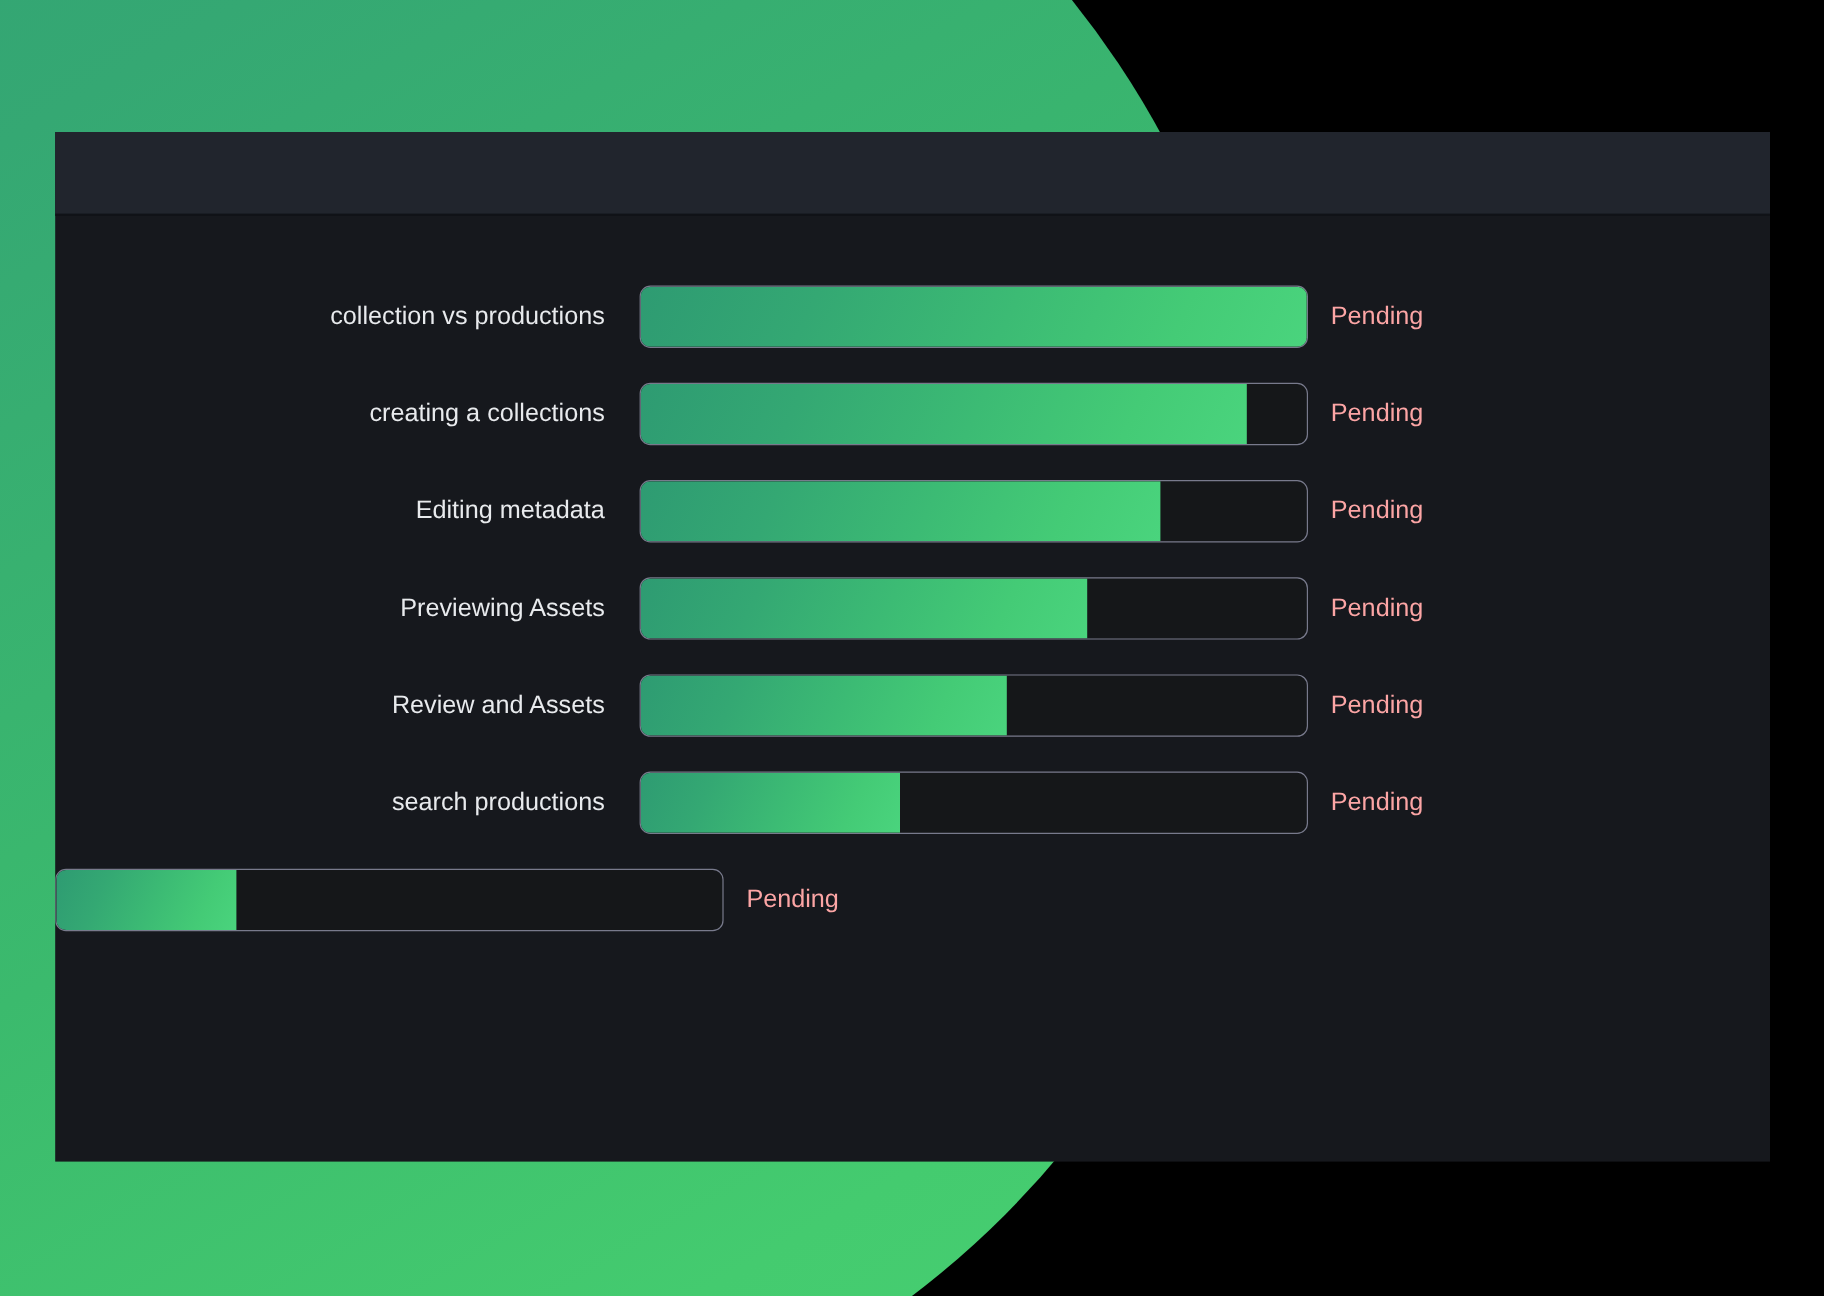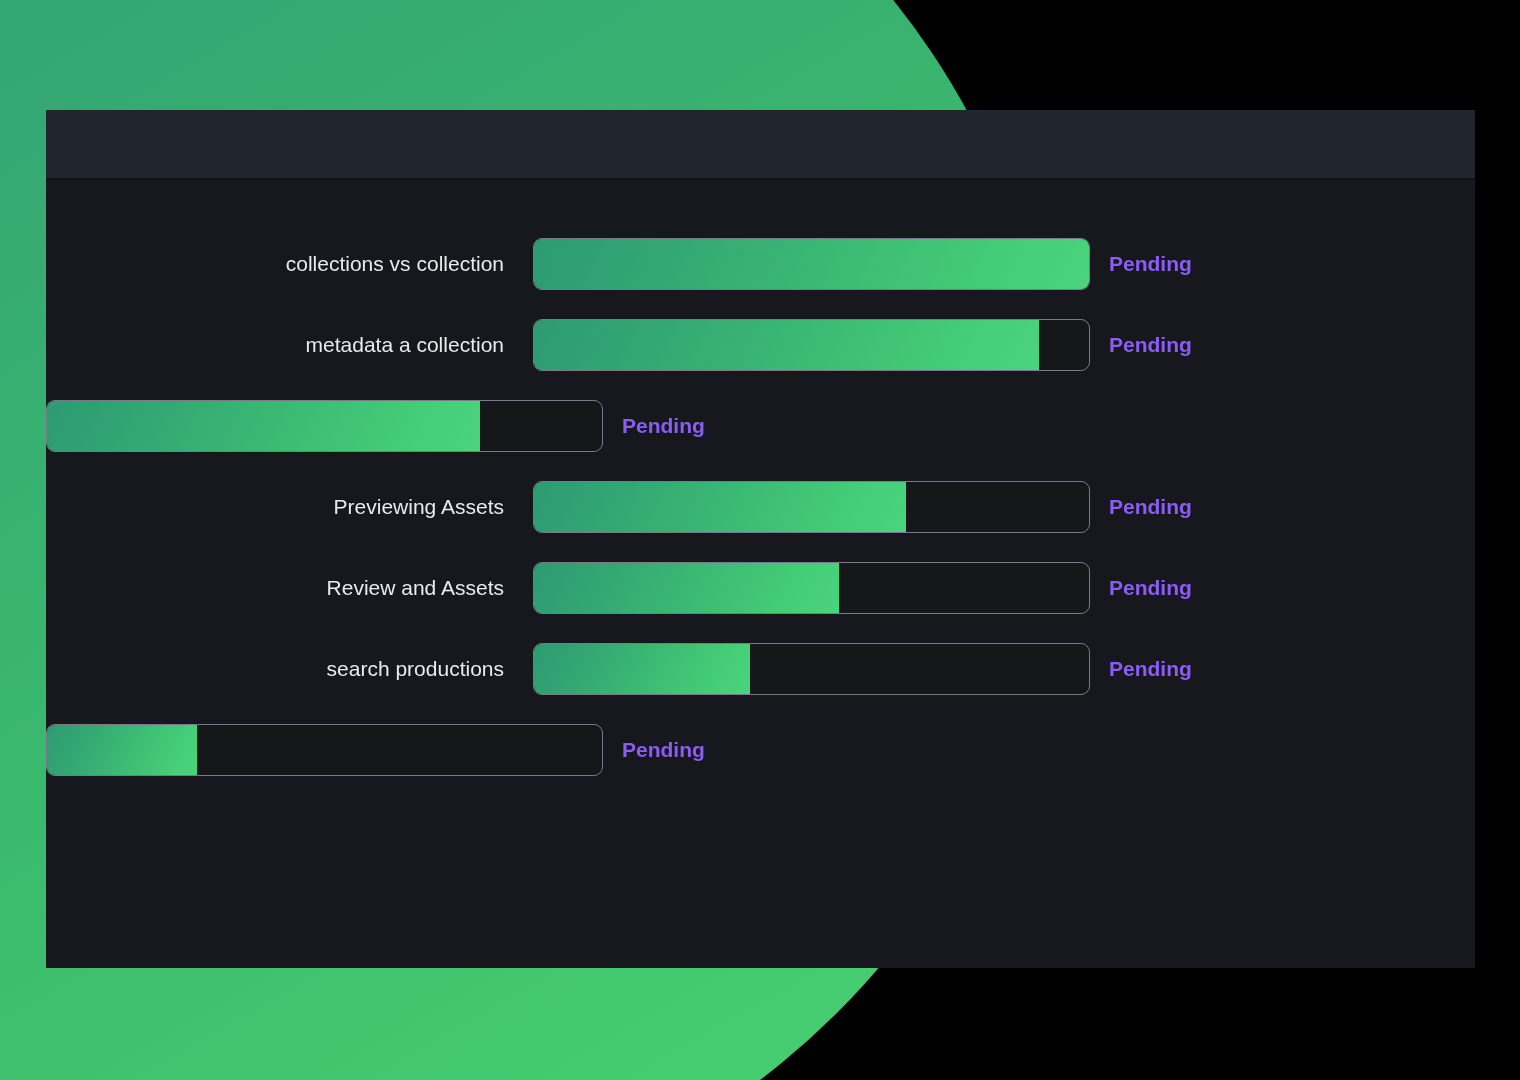--- a/index.html
+++ b/index.html
@@ -101,59 +101,59 @@
   .progress-fill {
     position: absolute;
     left: 0;
     top: 0;
     bottom: 0;
     background: linear-gradient(115deg, #2e9b72 0%, #34a873 26%, #3cbb74 55%, #44cb76 80%, #4ad47d 100%);
   }
 
   .row-status {
     padding-left: 19px;
-    color: #8b5cf6;
+    color: #fca5a5;
     font-size: 21px;
     white-space: nowrap;
-    font-weight: bold;
   }
 </style>
 </head>
 <body>
 
 <div class="page-root">
 
   <div class="bg-blob"></div>
 
   <div class="app-window">
 
     <div class="window-titlebar">
       <span class="titlebar-title"></span>
     </div>
 
     <div class="window-body">
       <div class="progress-list">
 
         <div class="progress-row">
-          <div class="row-label">collections vs collection</div>
+          <div class="row-label">collection vs productions</div>
           <div class="progress-track">
             <div class="progress-fill" style="width: 100%;"></div>
           </div>
           <div class="row-status">Pending</div>
         </div>
 
         <div class="progress-row">
-          <div class="row-label">metadata a collection</div>
+          <div class="row-label">creating a collections</div>
           <div class="progress-track">
             <div class="progress-fill" style="width: 91%;"></div>
           </div>
           <div class="row-status">Pending</div>
         </div>
 
         <div class="progress-row">
+          <div class="row-label">Editing metadata</div>
           <div class="progress-track">
             <div class="progress-fill" style="width: 78%;"></div>
           </div>
           <div class="row-status">Pending</div>
         </div>
 
         <div class="progress-row">
           <div class="row-label">Previewing Assets</div>
           <div class="progress-track">
             <div class="progress-fill" style="width: 67%;"></div>

